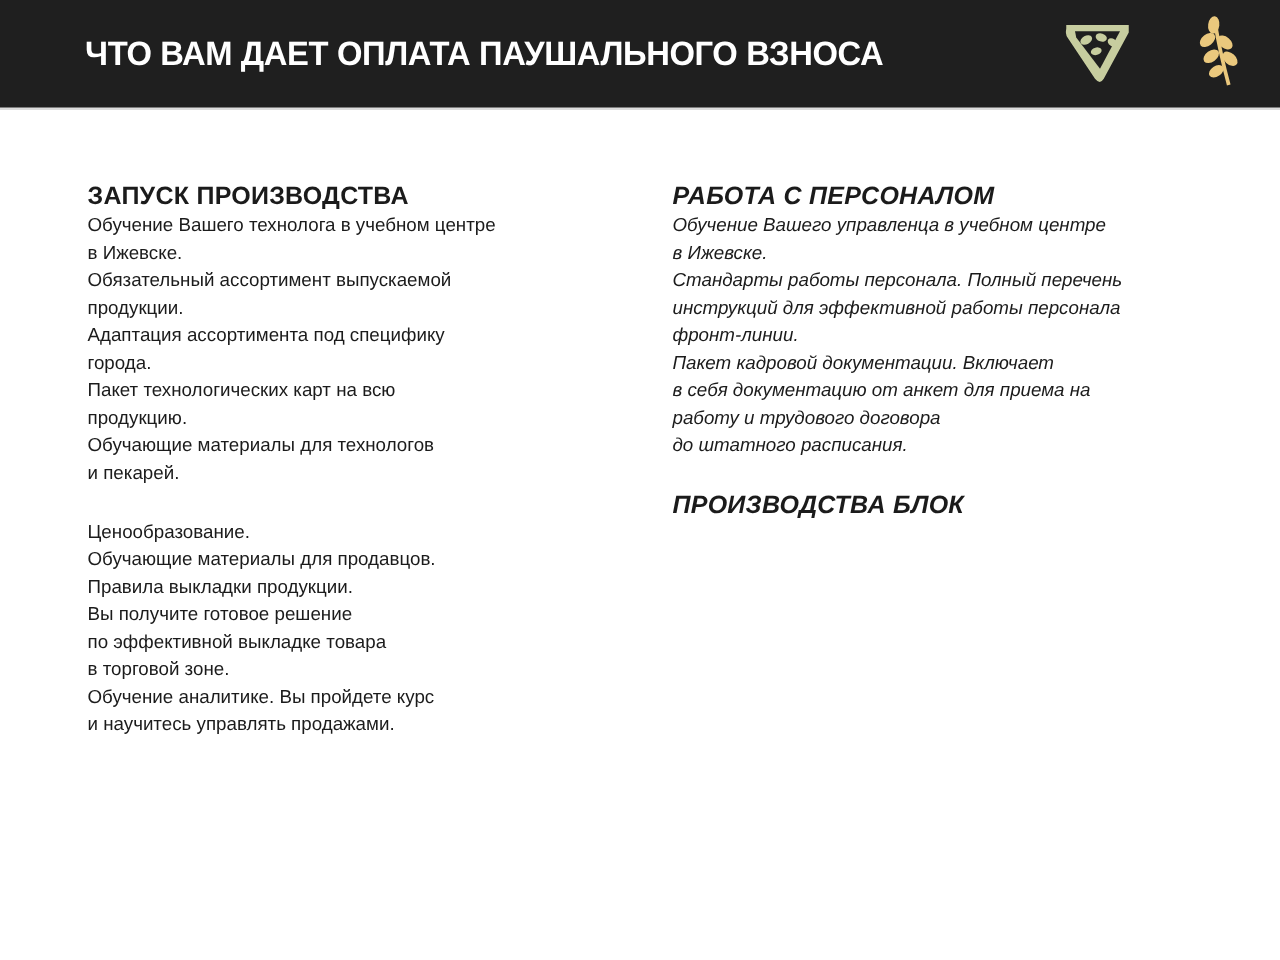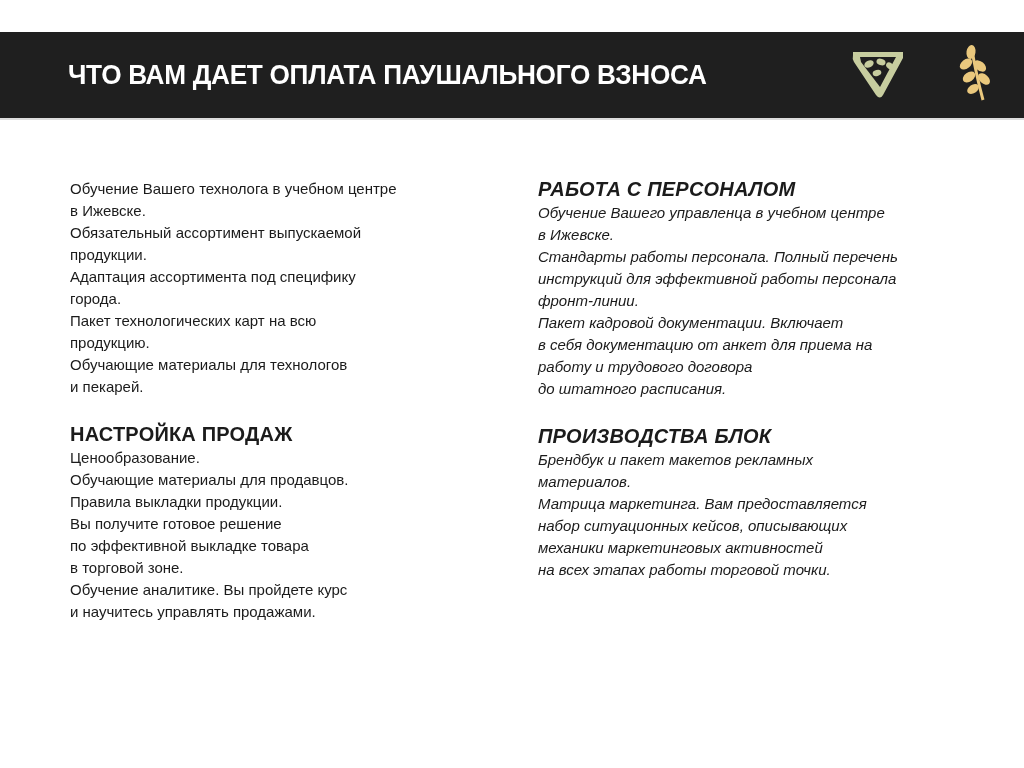--- a/index.html
+++ b/index.html
@@ -4,21 +4,20 @@
 <style>
   html, body { margin: 0; padding: 0; background: #ffffff; }
   .slide {
     position: relative;
     width: 1024px;
     height: 620px;
     background: #ffffff;
     font-family: "Liberation Sans", "DejaVu Sans", sans-serif;
     color: #1b1b1b;
     overflow: hidden;
-    margin-top: 32px;
   }
   .header {
     display: flex;
     align-items: center;
     height: 88px;
     background: #1f1f1f;
     border-bottom: 2px solid #dcdcdc;
     padding: 0 26px 0 68px;
     box-sizing: border-box;
   }
@@ -91,33 +90,33 @@
         <ellipse cx="17" cy="45" rx="6.4" ry="4.2" transform="rotate(-34 17 45)" fill="#eac87d"></ellipse>
       </svg>
 
     </div>
   </div>
 
   <div class="content">
 
     <div class="col-left">
       <section class="sec">
+        <h2 class="sec-h">ЗАПУСК ПРОИЗВОДСТВА</h2>
         <p class="sec-b">Обучение Вашего технолога в учебном центре
 в Ижевске.
 Обязательный ассортимент выпускаемой
 продукции.
 Адаптация ассортимента под специфику
 города.
 Пакет технологических карт на всю
 продукцию.
 Обучающие материалы для технологов
 и пекарей.</p>
       </section>
       <section class="sec">
-        <h2 class="sec-h">НАСТРОЙКА ПРОДАЖ</h2>
         <p class="sec-b">Ценообразование.
 Обучающие материалы для продавцов.
 Правила выкладки продукции.
 Вы получите готовое решение
 по эффективной выкладке товара
 в торговой зоне.
 Обучение аналитике. Вы пройдете курс
 и научитесь управлять продажами.</p>
       </section>
       <section class="sec">
@@ -133,25 +132,19 @@
 Стандарты работы персонала. Полный перечень
 инструкций для эффективной работы персонала
 фронт-линии.
 Пакет кадровой документации. Включает
 в себя документацию от анкет для приема на
 работу и трудового договора
 до штатного расписания.</p>
       </section>
       <section class="sec">
         <h2 class="sec-h">ПРОИЗВОДСТВА БЛОК</h2>
-        <p class="sec-b">Брендбук и пакет макетов рекламных
-материалов.
-Матрица маркетинга. Вам предоставляется
-набор ситуационных кейсов, описывающих
-механики маркетинговых активностей
-на всех этапах работы торговой точки.</p>
       </section>
       <section class="sec">
       </section>
     </div>
 
   </div>
 </div>
 
 </body></html>

